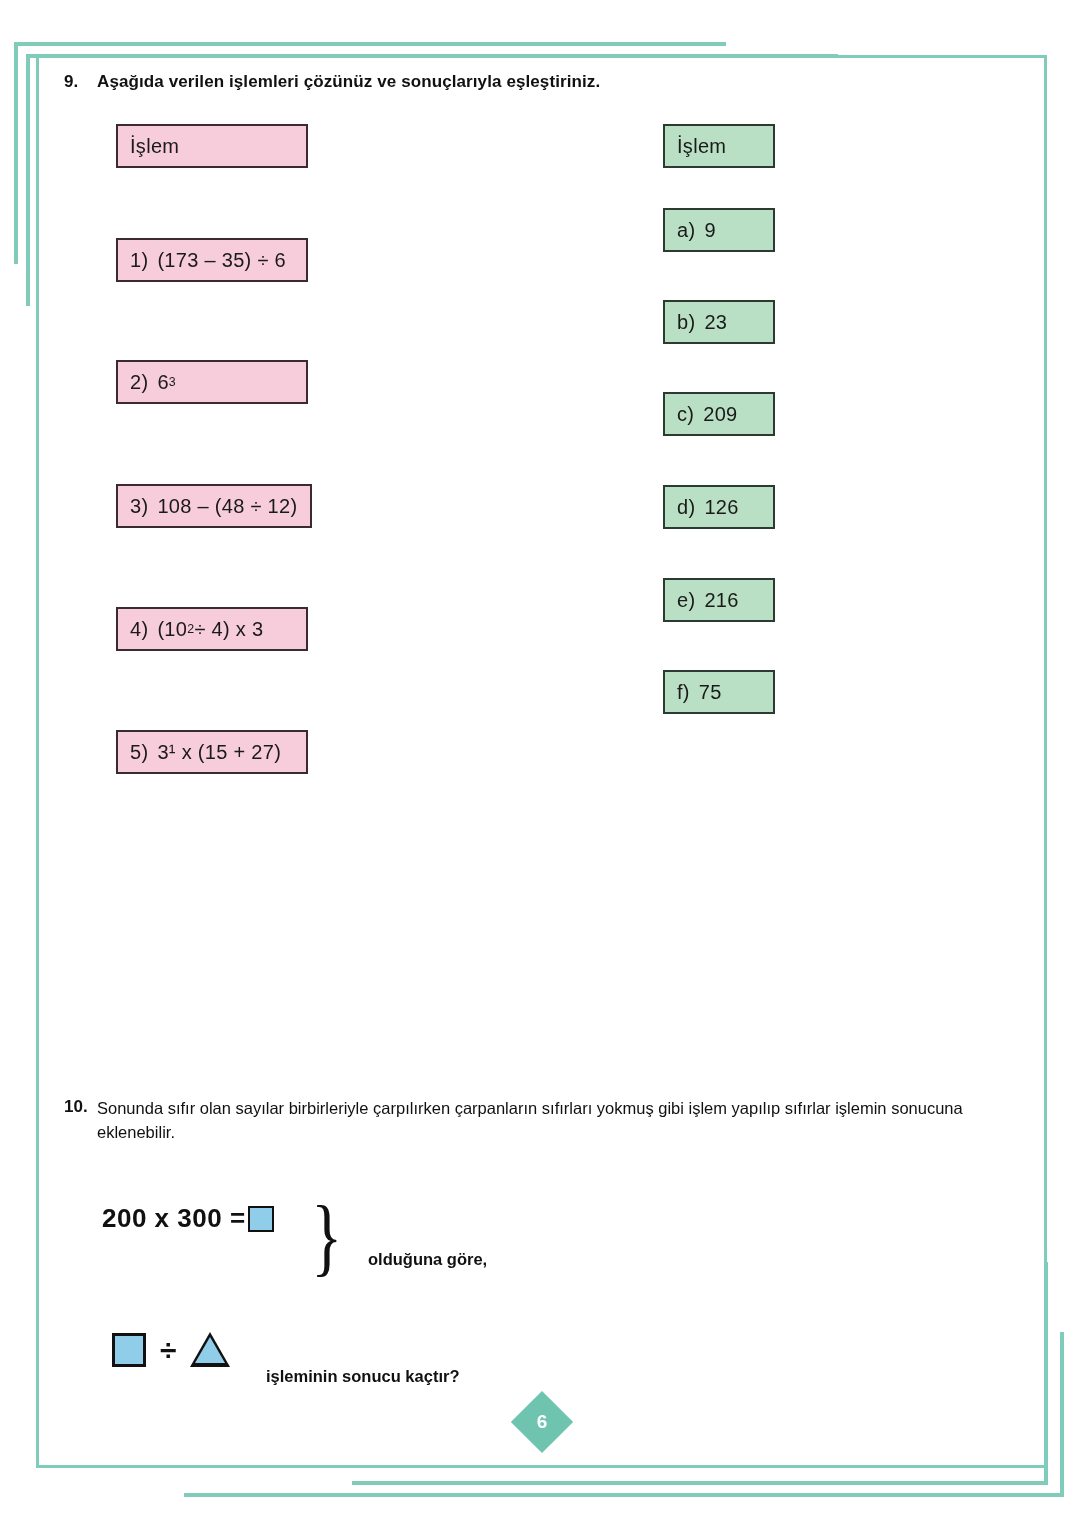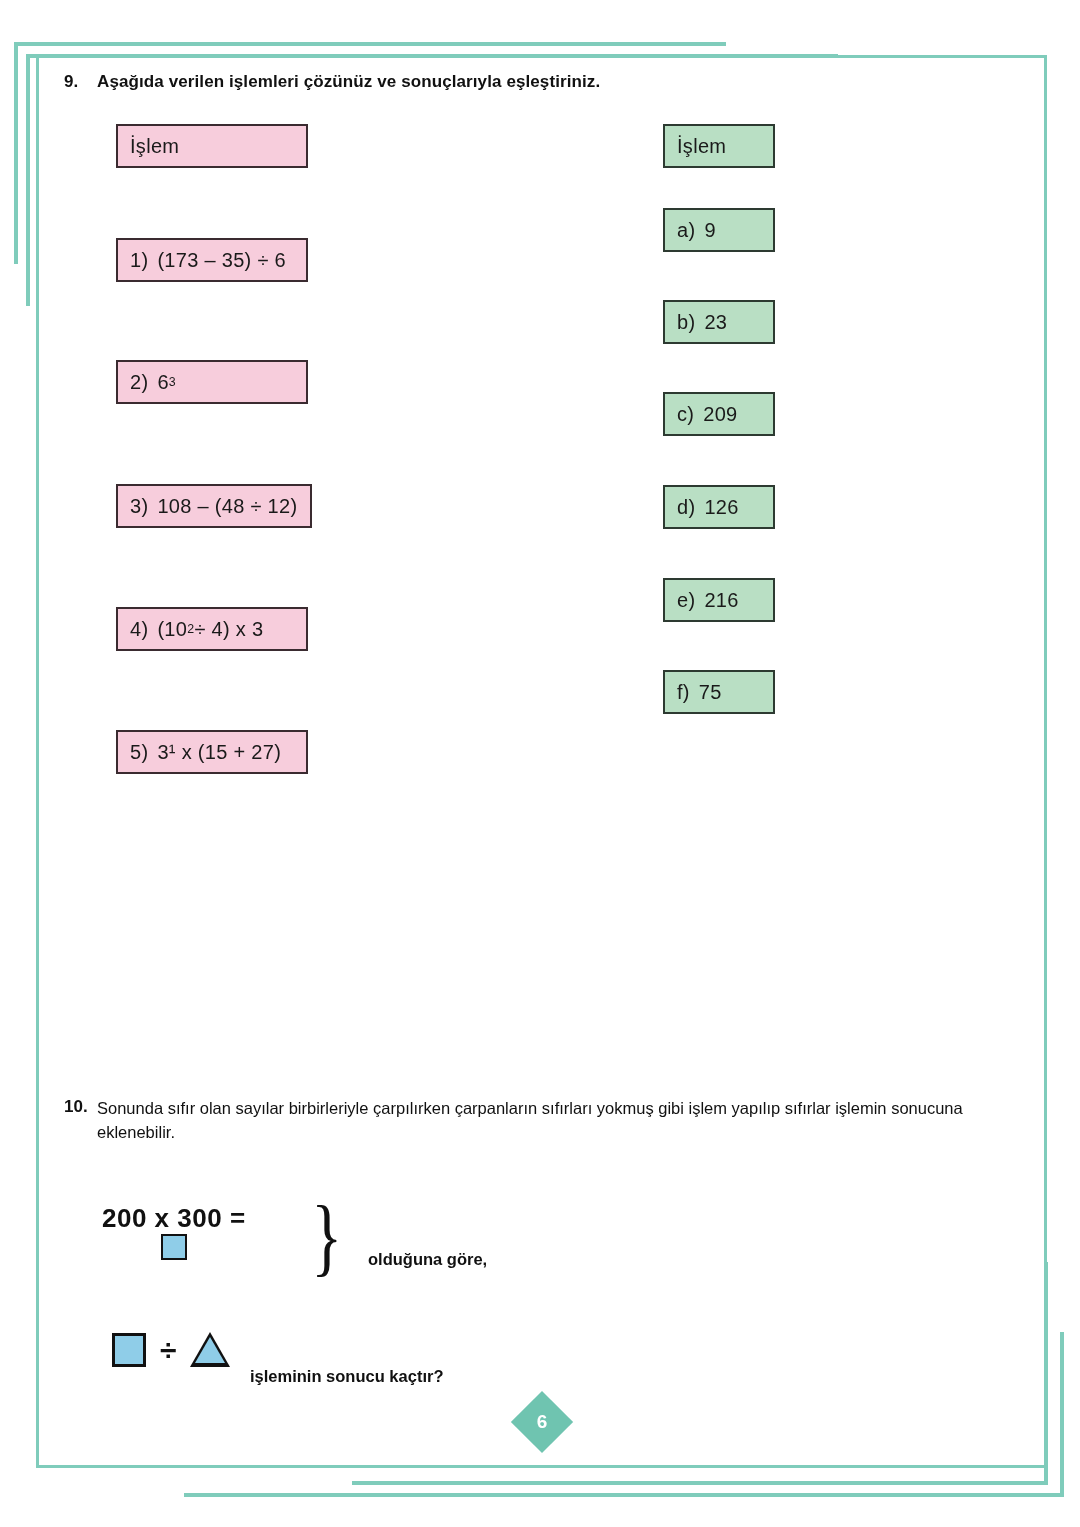--- a/index.html
+++ b/index.html
@@ -308,32 +308,32 @@
   </div>
   <div class="res-box" style="top:670px;">
     <span>f)</span>
     <span style="width:9px"></span>
     <span>75</span>
   </div>
 
   <div class="q-number" style="left:64px; top:1097px;">10.</div>
   <div class="q10-para" style="left:97px; top:1097px;">Sonunda sıfır olan sayılar birbirleriyle çarpılırken çarpanların sıfırları yokmuş gibi işlem yapılıp sıfırlar işlemin sonucuna eklenebilir.</div>
 
-  <div class="eq-line" style="left:102px; top:1203px;flex-direction:column;">
+  <div class="eq-line" style="left:102px; top:1203px;">
     <span>200 x 300 =</span>
     <span class="shape-sq"></span>
   </div>
 
   <div class="brace" style="left:306px; top:1186px;">}</div>
 
   <div class="q10-label" style="left:368px; top:1238px;">olduğuna göre,</div>
 
   <div class="final-row" style="left:112px; top:1332px;">
     <span class="final-sq"></span>
     <span class="final-div">÷</span>
     <span class="final-tri"></span>
   </div>
-  <div class="q10-label" style="left:250px; top:1355px;">işleminin sonucu kaçtır?</div>
+  <div class="q10-label" style="left:266px; top:1355px;">işleminin sonucu kaçtır?</div>
 
   <div class="page-badge"></div>
   <div class="page-badge-num">6</div>
 
 </div>
 
 </body></html>

